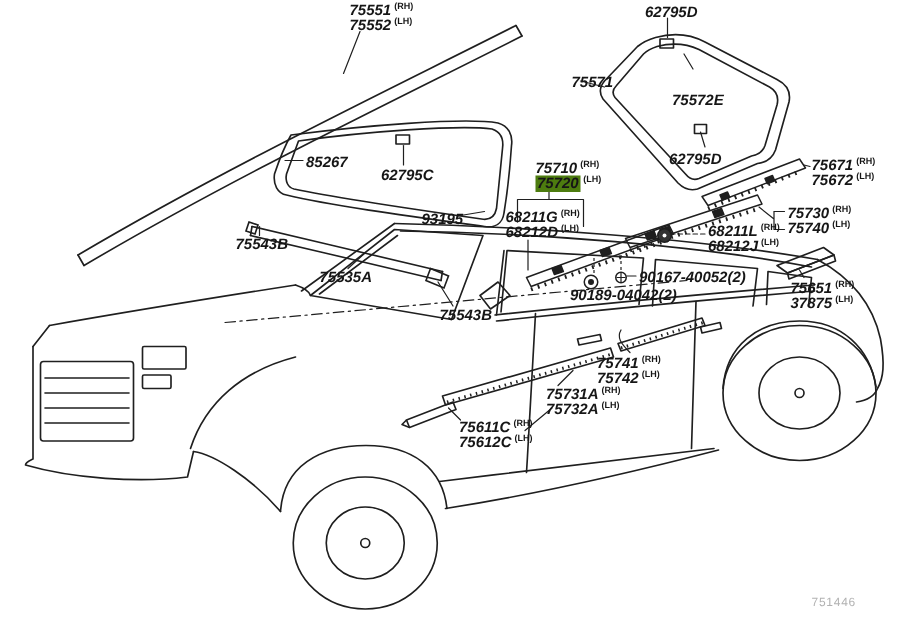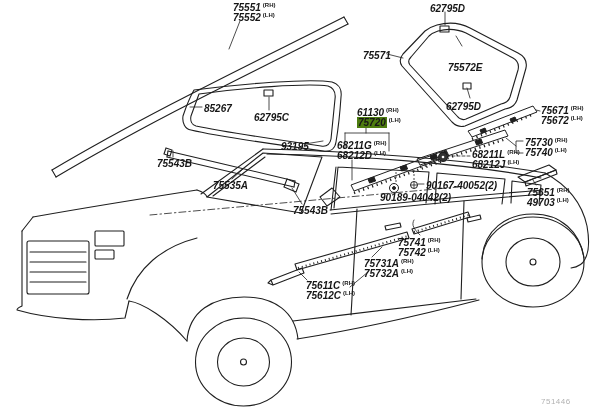--- a/index.html
+++ b/index.html
@@ -170,21 +170,21 @@
 
 <div class="lbl" style="left:233px;top:1px">
   <div class="row"><span class="num">75551</span><span class="tag">(RH)</span></div>
   <div class="row"><span class="num">75552</span><span class="tag">(LH)</span></div>
 </div>
 
 <div class="lbl" style="left:430px;top:2px">
   <div class="row"><span class="num">62795D</span></div>
 </div>
 
-<div class="lbl" style="left:363px;top:49px">
+<div class="lbl" style="left:381px;top:49px">
   <div class="row"><span class="num">75571</span></div>
 </div>
 
 <div class="lbl" style="left:448px;top:61px">
   <div class="row"><span class="num">75572E</span></div>
 </div>
 
 <div class="lbl" style="left:204px;top:102px">
   <div class="row"><span class="num">85267</span></div>
 </div>
@@ -203,21 +203,21 @@
 
 <div class="lbl" style="left:213px;top:179px">
   <div class="row"><span class="num">75535A</span></div>
 </div>
 
 <div class="lbl" style="left:293px;top:204px">
   <div class="row"><span class="num">75543B</span></div>
 </div>
 
 <div class="lbl" style="left:357px;top:106px">
-  <div class="row"><span class="num">61130</span><span class="tag">(RH)</span></div>
+  <div class="row"><span class="num">75710</span><span class="tag">(RH)</span></div>
   <div class="row"><span class="num hl" style="background: #4d7c0f;">75720</span><span class="tag">(LH)</span></div>
 </div>
 
 <div class="lbl" style="left:337px;top:139px">
   <div class="row"><span class="num">68211G</span><span class="tag">(RH)</span></div>
   <div class="row"><span class="num">68212D</span><span class="tag">(LH)</span></div>
 </div>
 
 <div class="lbl" style="left:446px;top:100px">
   <div class="row"><span class="num">62795D</span></div>
@@ -241,21 +241,21 @@
 <div class="lbl" style="left:426px;top:179px">
   <div class="row"><span class="num">90167-40052(2)</span></div>
 </div>
 
 <div class="lbl" style="left:380px;top:191px">
   <div class="row"><span class="num">90189-04042(2)</span></div>
 </div>
 
 <div class="lbl" style="left:527px;top:186px">
   <div class="row"><span class="num">75651</span><span class="tag">(RH)</span></div>
-  <div class="row"><span class="num">49703</span><span class="tag">(LH)</span></div>
+  <div class="row"><span class="num">37875</span><span class="tag">(LH)</span></div>
 </div>
 
 <div class="lbl" style="left:398px;top:236px">
   <div class="row"><span class="num">75741</span><span class="tag">(RH)</span></div>
   <div class="row"><span class="num">75742</span><span class="tag">(LH)</span></div>
 </div>
 
 <div class="lbl" style="left:364px;top:257px">
   <div class="row"><span class="num">75731A</span><span class="tag">(RH)</span></div>
   <div class="row"><span class="num">75732A</span><span class="tag">(LH)</span></div>

